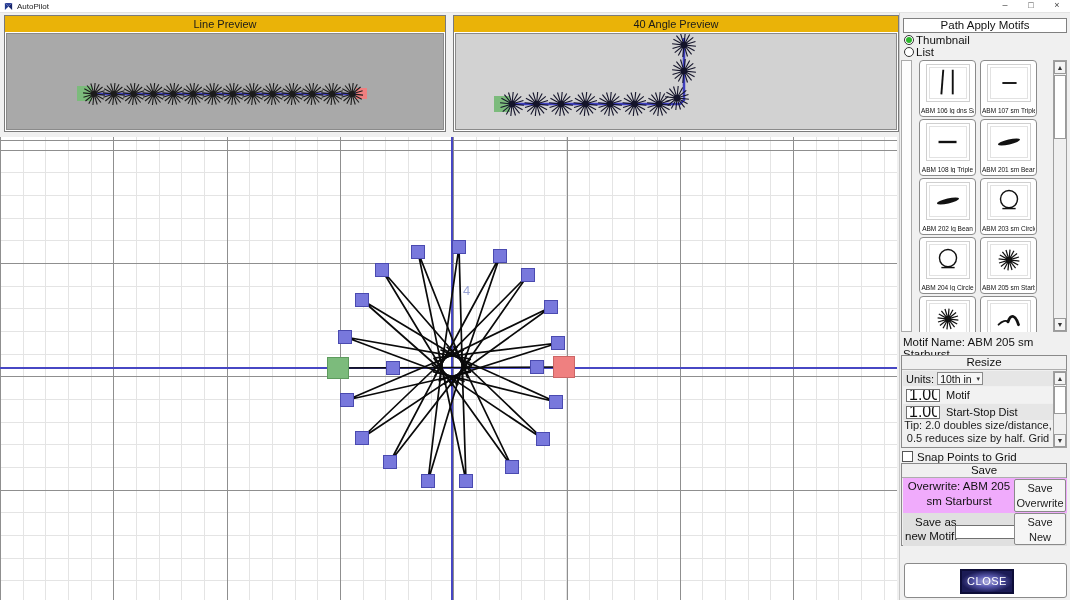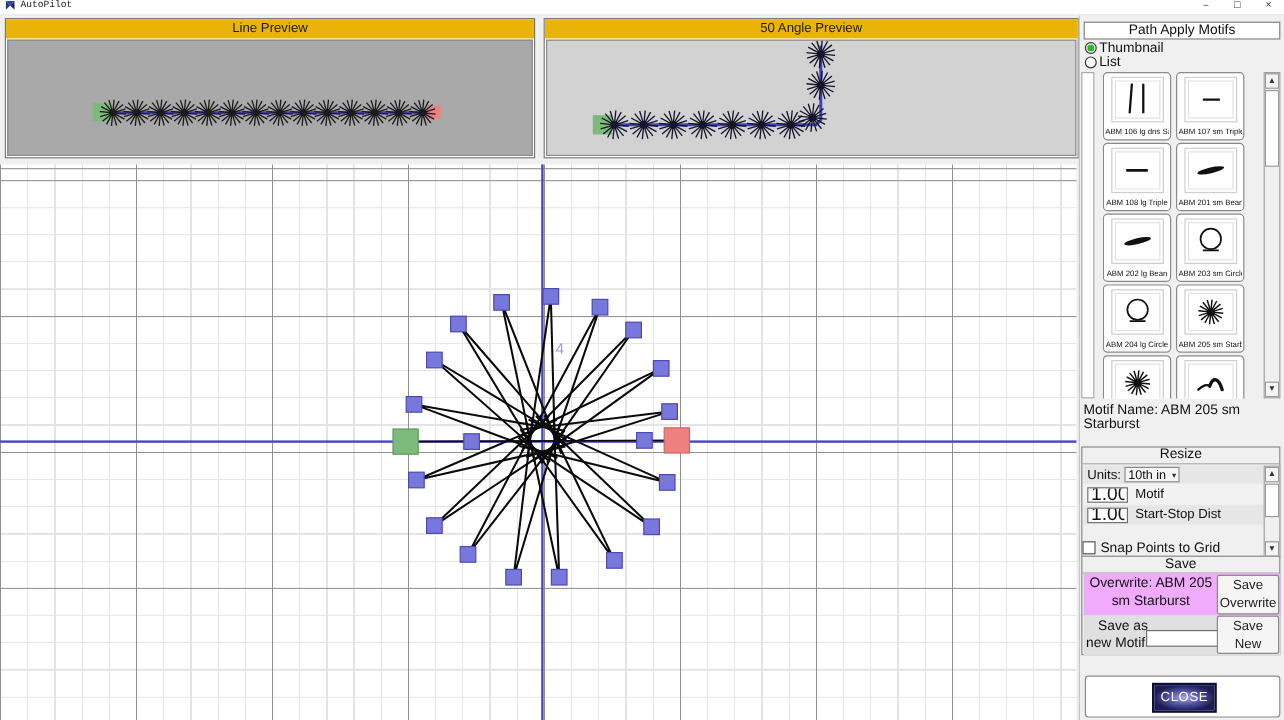--- a/index.html
+++ b/index.html
@@ -1,20 +1,20 @@
 <!DOCTYPE html>
 <html><head>
 <meta charset="utf-8">
 <style>
   * { margin:0; padding:0; box-sizing:border-box; }
   html,body { width:1070px; height:600px; overflow:hidden; }
   body { font-family:"Liberation Sans", sans-serif; background:#f0f0f0; position:relative; }
 
   
-  .titlebar { position:absolute; left:0; top:0; width:1070px; height:13px; background:#ffffff; border-bottom:1px solid #e3e3e3; display:flex; align-items:flex-start;font-family:Liberation Mono, monospace; }
+  .titlebar { position:absolute; left:0; top:0; width:1070px; height:13px; background:#ffffff; border-bottom:1px solid #e3e3e3; display:flex; align-items:center; }
   .app-icon { width:9px; height:9px; margin-left:4px; }
   .app-title { font-size:8px; color:#222; margin-left:4px; }
   .win-controls { margin-left:auto; display:flex; }
   .win-btn { width:26px; height:12px; font-size:9px; line-height:11px; text-align:center; color:#444; }
 
   
   .panel { position:absolute; background:#fff; border:1px solid #7a7a7a; }
   .panel-title { height:16px; text-align:center; font-size:11px; color:#1a1a1a; line-height:16px; background:#eab308; }
   .panel-body { position:absolute; left:1px; top:17px; right:1px; bottom:1px; border:1px solid #8a8a8a; overflow:hidden; }
   #line-panel { left:4px; top:15px; width:442px; height:117px; }
@@ -52,21 +52,21 @@
 
   .vscroll { position:absolute; width:14px; background:#f0f0f0; border:1px solid #a0a0a0; }
   .vs-btn { position:absolute; left:0; width:12px; height:13px; background:#f4f4f4; border:1px solid #9a9a9a; font-size:7px; line-height:12px; text-align:center; color:#333; }
   .vs-thumb { position:absolute; left:0; width:12px; background:#ffffff; border:1px solid #9a9a9a; }
   #thumb-scroll { left:153px; top:47px; height:272px; }
 
   #motif-name { position:absolute; left:3px; top:323px; width:166px; font-size:11.5px; color:#111; }
 
   .box { position:absolute; left:1px; width:166px; background:#f0f0f0; border:1px solid #8a8a8a; }
   .box-hdr { height:14px; text-align:center; font-size:11.5px; line-height:13px; color:#111; border-bottom:1px solid #adadad; }
-  #resize-box { top:359px; height:93px; }
+  #resize-box { top:342px; height:93px; }
   .rrow { position:absolute; left:1px; width:150px; display:flex; align-items:center; font-size:11px; color:#111; }
   .tbox { background:#fff; border:1px solid #707070; font-size:16px; font-family:"Liberation Sans",sans-serif; color:#111; padding:0 2px; height:13px; width:34px; }
   .dropdown { display:flex; align-items:center; justify-content:space-between; width:46px; height:13px; background:#f6f6f6; border:1px solid #8a8a8a; font-size:10.5px; padding:0 2px; margin-left:3px; color:#111; }
   .dropdown .arr { font-size:7px; color:#333; }
   #resize-scroll { left:151px; top:15px; height:77px; }
   .tip { position:absolute; left:2px; top:63px; width:148px; font-size:11px; color:#222; text-align:center; line-height:13px; }
 
   #snap-row { position:absolute; left:2px; top:437px; height:13px; display:flex; align-items:center; font-size:11.5px; color:#111; }
   .checkbox { width:11px; height:11px; background:#fff; border:1px solid #555; margin-right:4px; }
 
@@ -374,21 +374,21 @@
           <line x1="345.75950848923026" y1="58.678410917224944" x2="350.25306225435514" y2="50.308346726316266" stroke="#1b1b1b" stroke-width="1.1"></line>
           <line x1="346.21125061771545" y1="59.05052803998456" x2="353.56583786324643" y2="53.03720562655346" stroke="#1b1b1b" stroke-width="1.1"></line>
           <line x1="346.4862028664165" y1="59.56719366167178" x2="355.58215435372085" y2="56.826086852259714" stroke="#1b1b1b" stroke-width="1.1"></line>
           <circle cx="345.05" cy="60" r="2.97" fill="#1b1b1b"></circle>
         </g>
       </svg>
   </div>
 </div>
 
 <div class="panel" id="angle-panel">
-  <div class="panel-title">50 Angle Preview</div>
+  <div class="panel-title">40 Angle Preview</div>
   <div class="panel-body">
     <svg id="angle-svg" width="442" height="97">
         <polyline points="45,70 224,70 228,66 228,4" fill="none" stroke="#4040c0" stroke-width="2.5"></polyline>
         <rect x="38" y="62" width="16" height="16" fill="#7cbb7c"></rect>
         <g>
           <line x1="57.49250624791704" y1="70.14975012497024" x2="67.94004998333631" y2="71.19800099976194" stroke="#14142a" stroke-width="1.1"></line>
           <line x1="57.321589082775056" y1="70.70950848923025" x2="66.57271266220044" y2="75.67606791384199" stroke="#14142a" stroke-width="1.1"></line>
           <line x1="56.94947196001544" y1="71.16125061771542" x2="63.595775680123495" y2="79.29000494172335" stroke="#14142a" stroke-width="1.1"></line>
           <line x1="56.43280633832822" y1="71.43620286641648" x2="59.46245070662576" y2="81.48962293133185" stroke="#14142a" stroke-width="1.1"></line>
           <line x1="55.85024987502976" y1="71.49250624791704" x2="54.80199900023806" y2="81.94004998333631" stroke="#14142a" stroke-width="1.1"></line>
@@ -757,20 +757,24 @@
       </div>
     </div>
     <div class="rrow" style="top:31px; height:16px; background:#f2f2f2;">
       <input class="tbox" style="margin-left: 3px;" value="1.000">
       <span style="margin-left:6px;">Motif</span>
     </div>
     <div class="rrow" style="top:48px; height:16px; background:#e6e6e6;">
       <input class="tbox" style="margin-left: 3px;" value="1.000">
       <span style="margin-left:6px;">Start-Stop Dist</span>
     </div>
+    <div class="tip">
+      <span>Tip: 2.0 doubles size/distance,</span><br>
+      <span>0.5 reduces size by half. Grid</span>
+    </div>
     <div class="vscroll" id="resize-scroll">
       <div class="vs-btn" style="top:0;">▲</div>
       <div class="vs-thumb" style="top:14px; height:28px;"></div>
       <div class="vs-btn" style="bottom:0;">▼</div>
     </div>
   </div>
 
   <div id="snap-row">
     <span class="checkbox"></span>
     <span>Snap Points to Grid</span>

